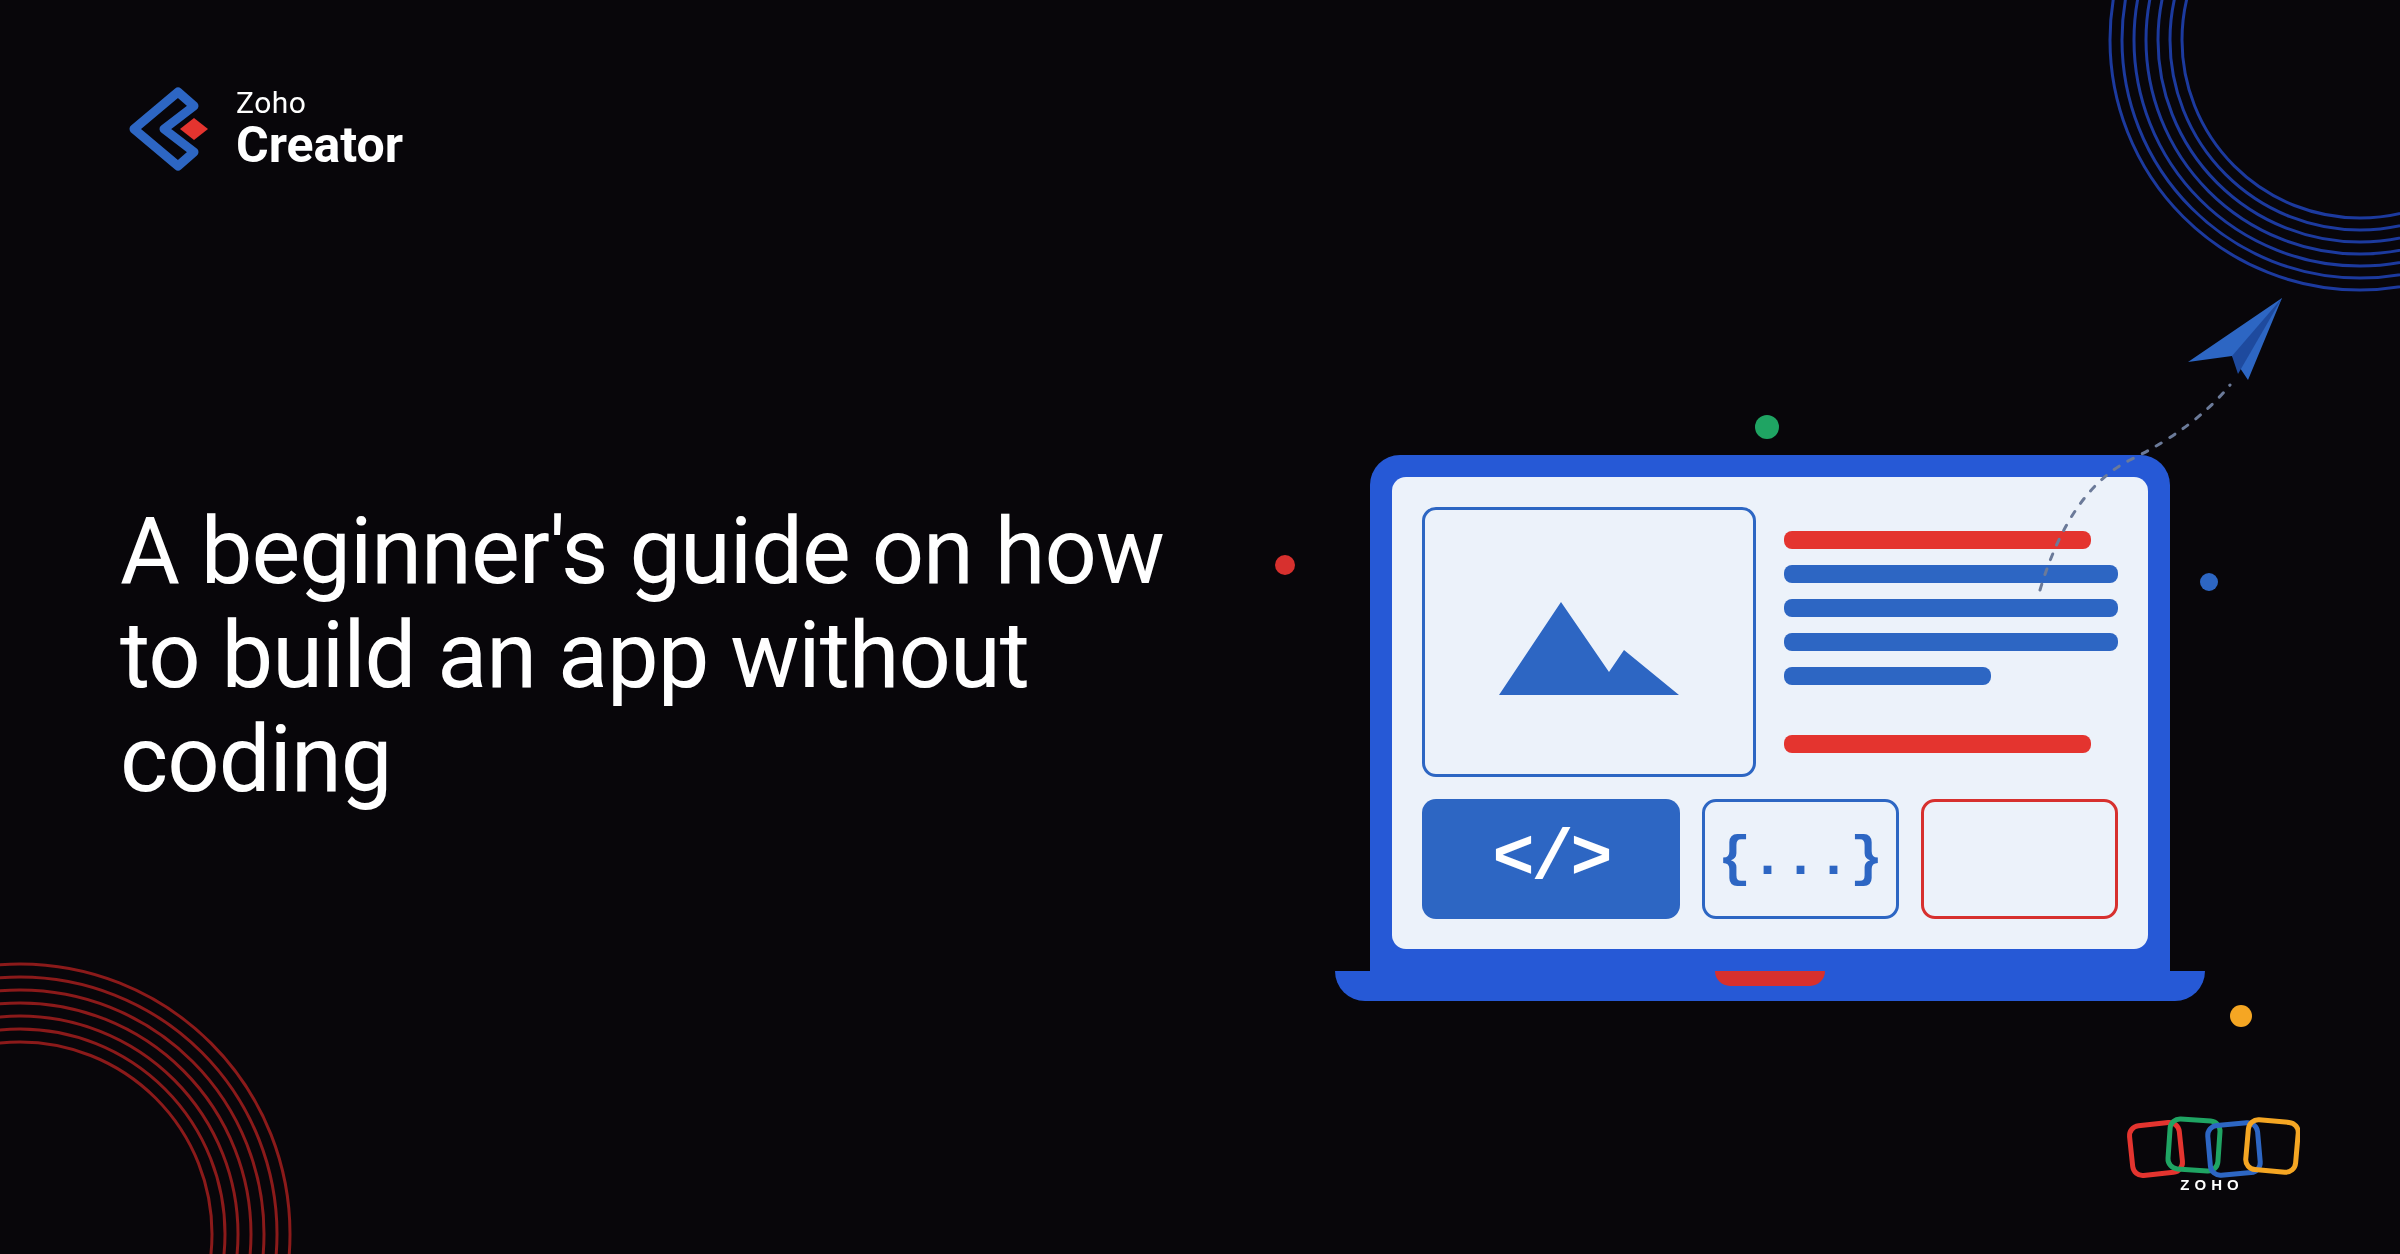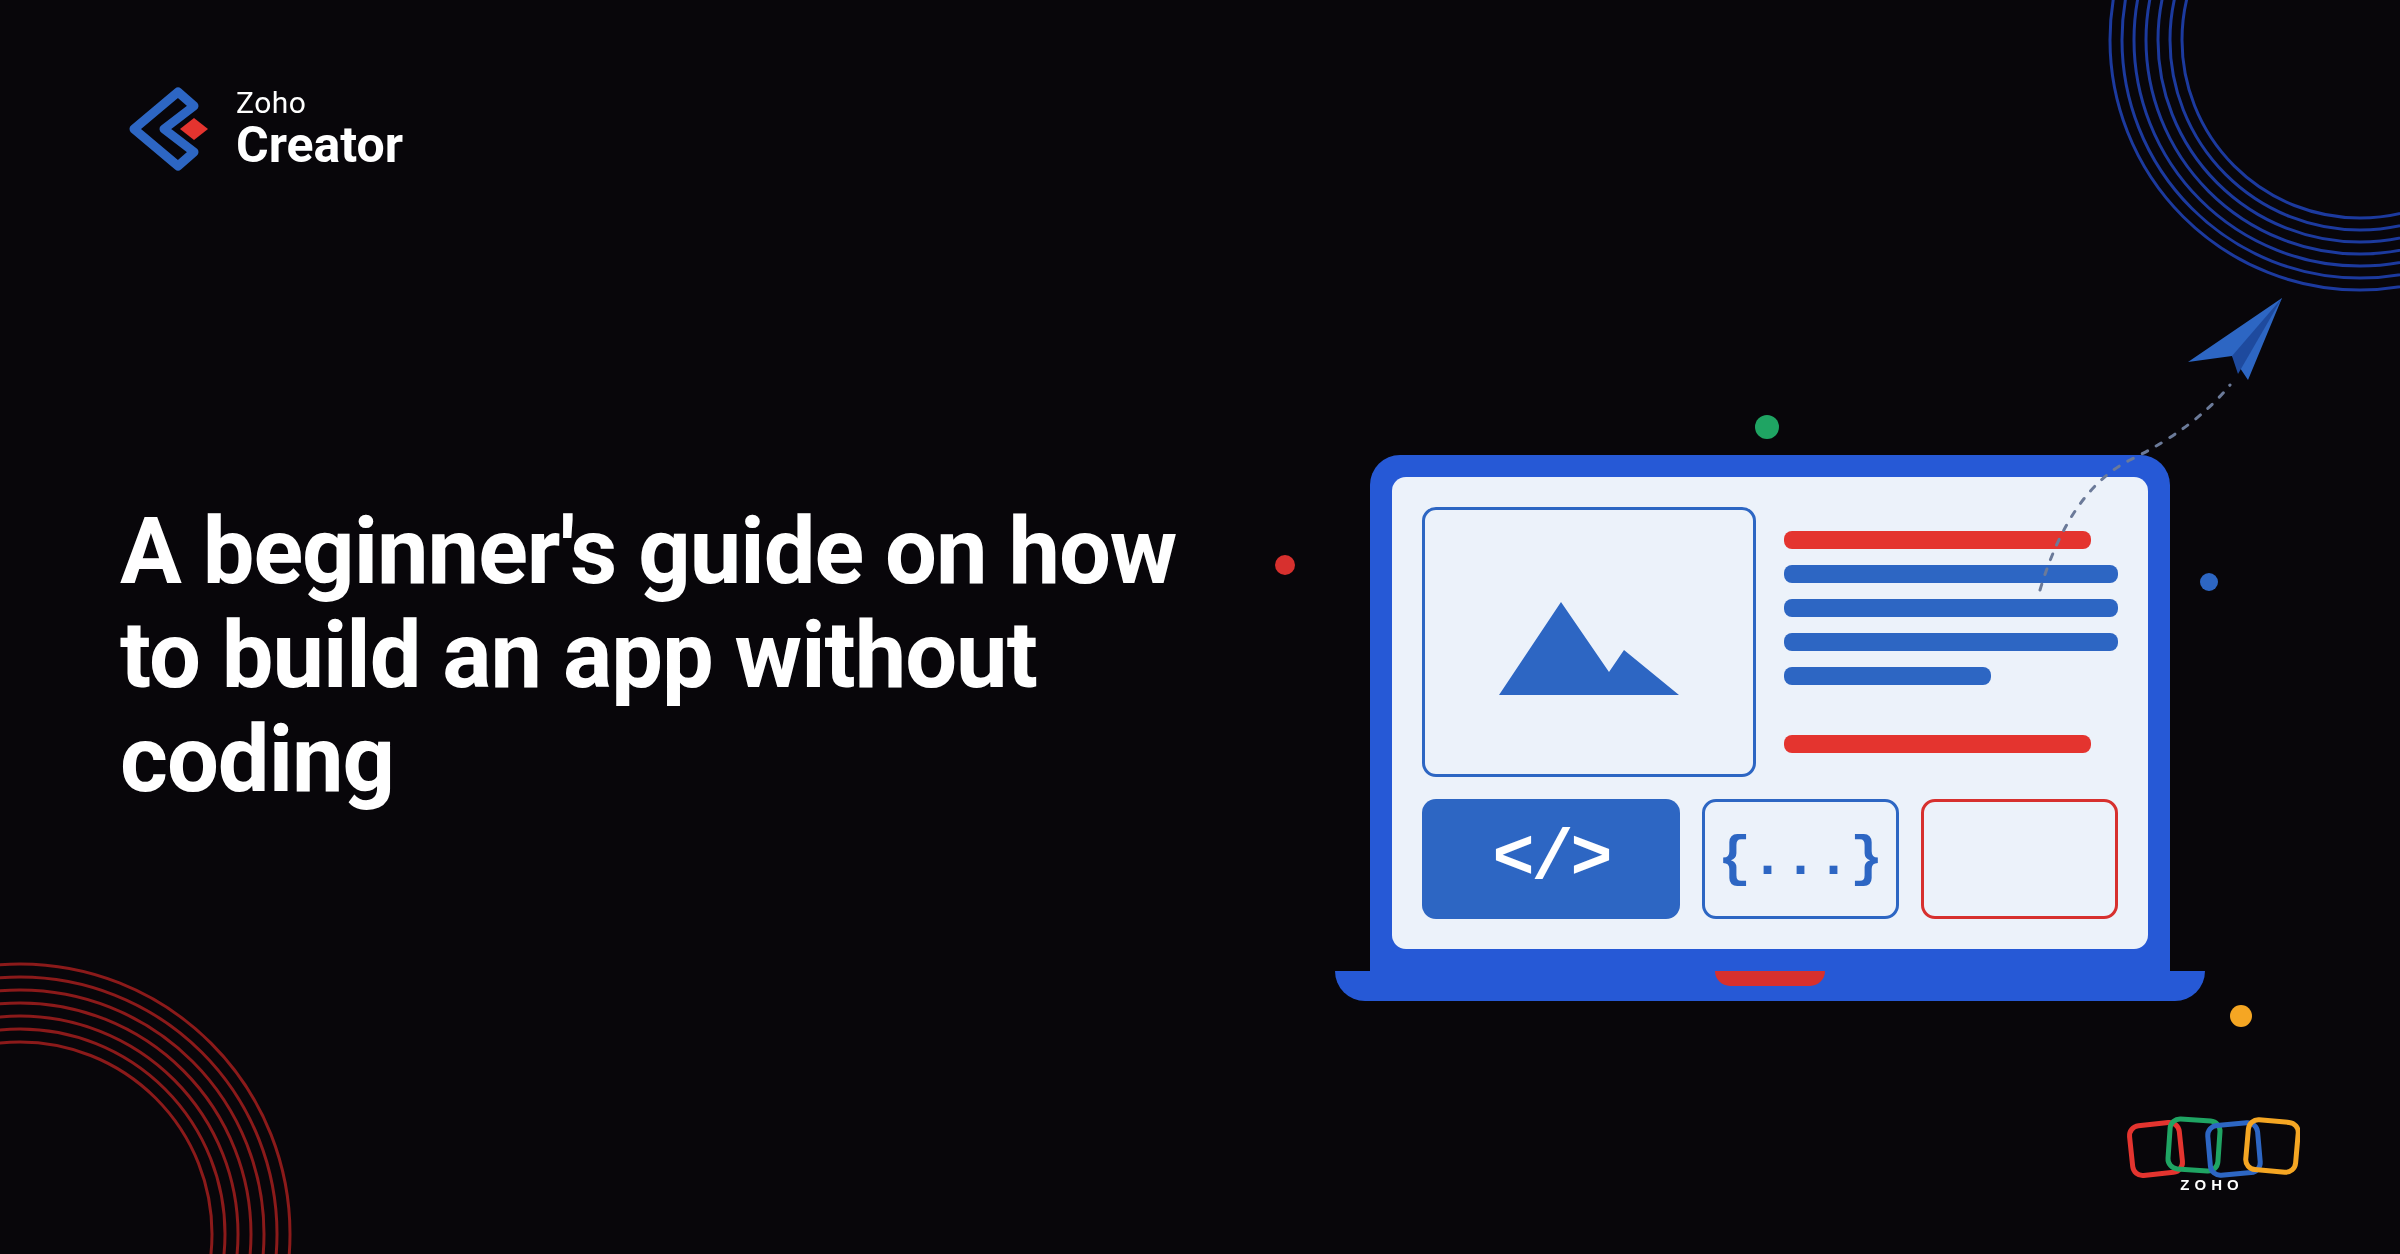--- a/index.html
+++ b/index.html
@@ -22,21 +22,21 @@
 .logo-mark svg { display: block; }
 .logo-text { color: #fff; display: flex; flex-direction: column; line-height: 1; }
 .logo-text .brand-top { font-size: 30px; font-weight: 400; letter-spacing: 0.5px; }
 .logo-text .brand-bottom { font-size: 50px; font-weight: 700; margin-top: 2px; }
 .headline {
   position: absolute;
   top: 500px;
   left: 120px;
   color: #fff;
   font-size: 92px;
-  font-weight: 700;
+  font-weight: 400;
   line-height: 1.13;
   letter-spacing: -1px;
   max-width: 1100px;
 }
 .arc-top-right {
   position: absolute;
   top: -220px;
   right: -220px;
   width: 520px;
   height: 520px;

